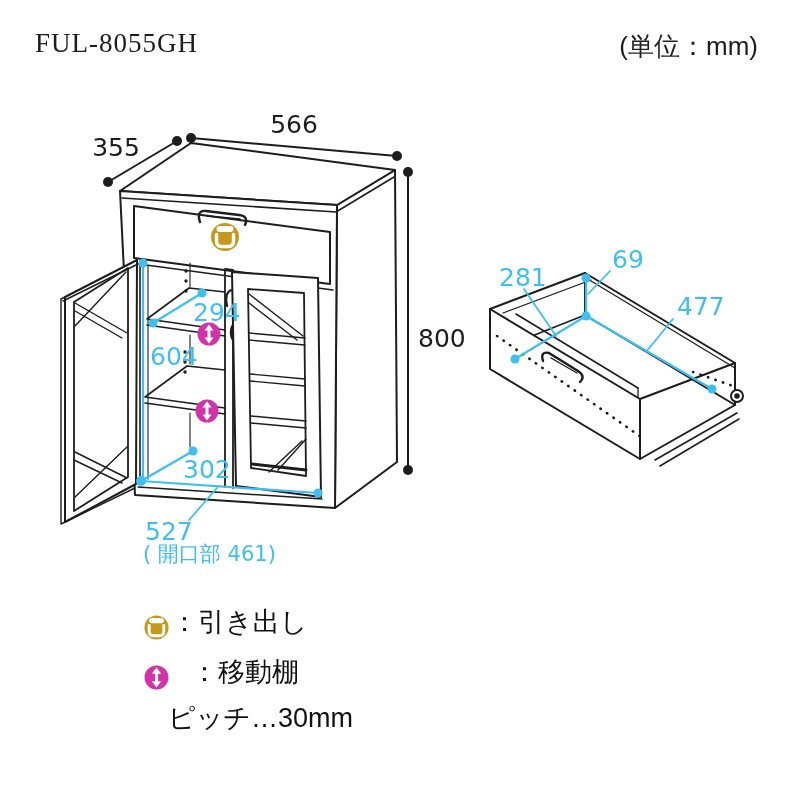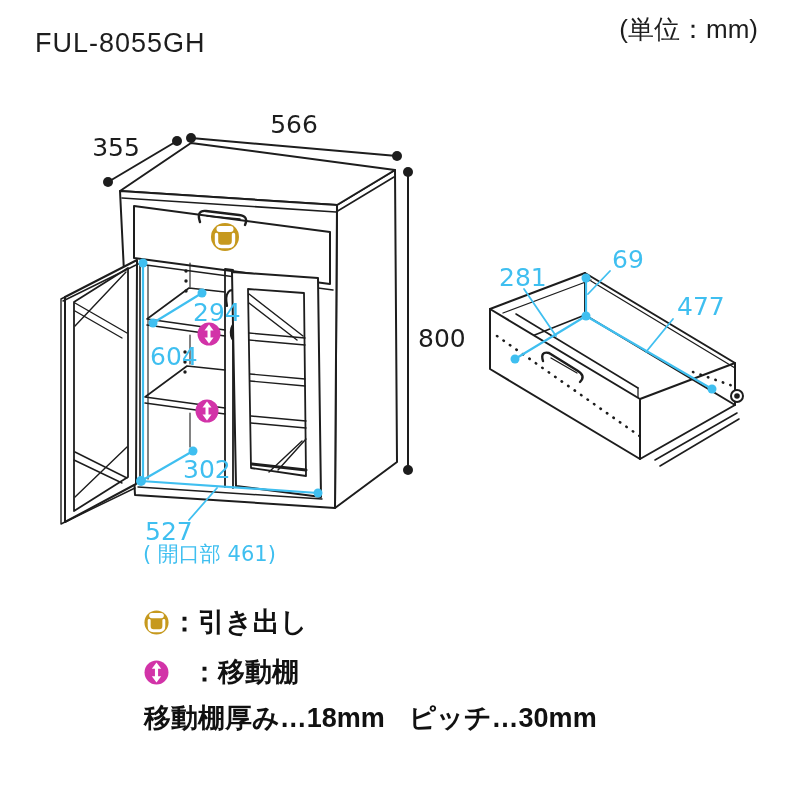--- a/index.html
+++ b/index.html
@@ -3,36 +3,36 @@
 <meta charset="utf-8">
 <style>
   html,body{margin:0;padding:0;background:#ffffff;}
   body{
     width:790px;height:790px;position:relative;overflow:hidden;
     font-family:"Liberation Sans","DejaVu Sans",sans-serif;
     color:#1d1d1d;
   }
   .model-code{
     position:absolute;left:35px;top:28px;
-    font-size:27px;letter-spacing:1px;color:#1d1d1d;
+    font-size:27px;letter-spacing:1px;color:#1d1d1d;font-family:Liberation Serif, serif;
   }
   .unit-note{
-    position:absolute;right:32px;top:12px;
+    position:absolute;right:32px;top:29px;
     font-size:26px;color:#1d1d1d;
   }
   #diagram{position:absolute;left:0;top:0;}
   svg text{
     font-family:"DejaVu Sans","Liberation Sans",sans-serif;
   }
   .dim-black{font-size:25px;fill:#1d1d1d;}
   .dim-blue{font-size:25px;fill:#3fbff0;}
   .dim-blue-small{font-size:21px;fill:#3fbff0;}
   .legend-row{
-    position:absolute;left:144px;display:flex;align-items:center;
-    font-size:27px;color:#111;white-space:nowrap;font-weight:bold;
+    position:absolute;left:144px;display:flex;align-items:flex-end;
+    font-size:27px;color:#111;white-space:nowrap;
   }
   .legend-icon{width:25px;height:25px;margin-right:2px;flex:0 0 auto;}
   .lg-label{display:inline-block;width:152px;}
   .lg-note-gap{margin-left:24px;}
   #legend-row-1{top:604px;}
   #legend-row-2{top:654px;gap:20px;}
   #legend-row-3{top:700px;}
 </style>
 </head>
 <body>
@@ -250,15 +250,14 @@
   <svg class="legend-icon" viewBox="-12 -12 24 24">
     <circle r="11.5" fill="#d233a8"></circle>
     <path d="M0,-5 L0,5" stroke="#ffffff" stroke-width="3" stroke-linecap="round"></path>
     <path d="M0,-9.5 L-4.5,-3.5 L4.5,-3.5 Z" fill="#ffffff"></path>
     <path d="M0,9.5 L-4.5,3.5 L4.5,3.5 Z" fill="#ffffff"></path>
   </svg>
   <span class="lg-label">：移動棚</span>
 </div>
 
 <div class="legend-row" id="legend-row-3">
-  <span>移動棚厚み…18mm</span>
   <span class="lg-note-gap">ピッチ…30mm</span>
 </div>
 
 </body></html>

